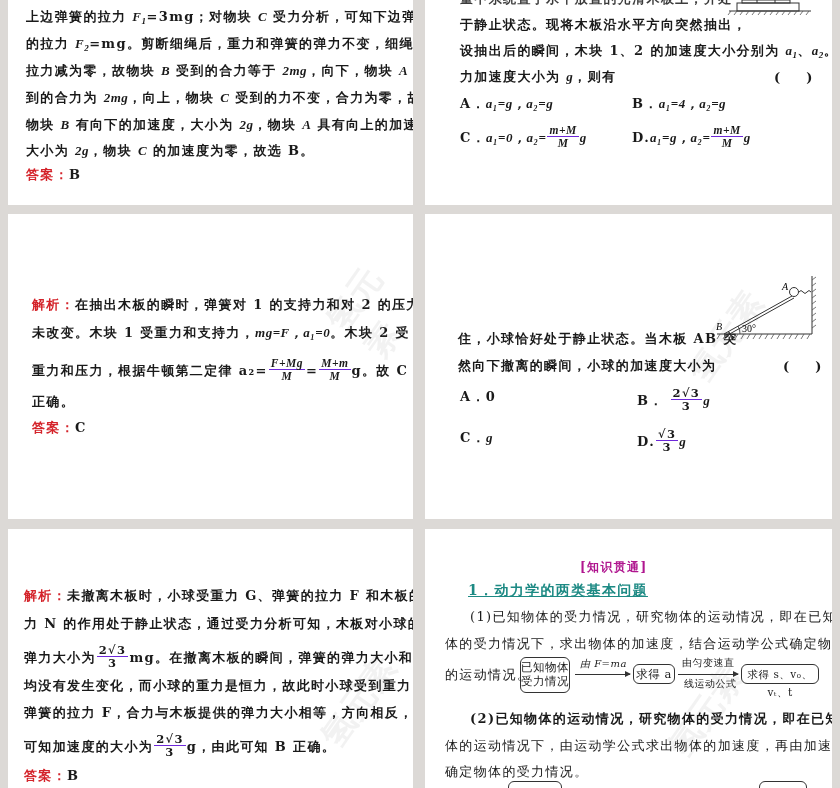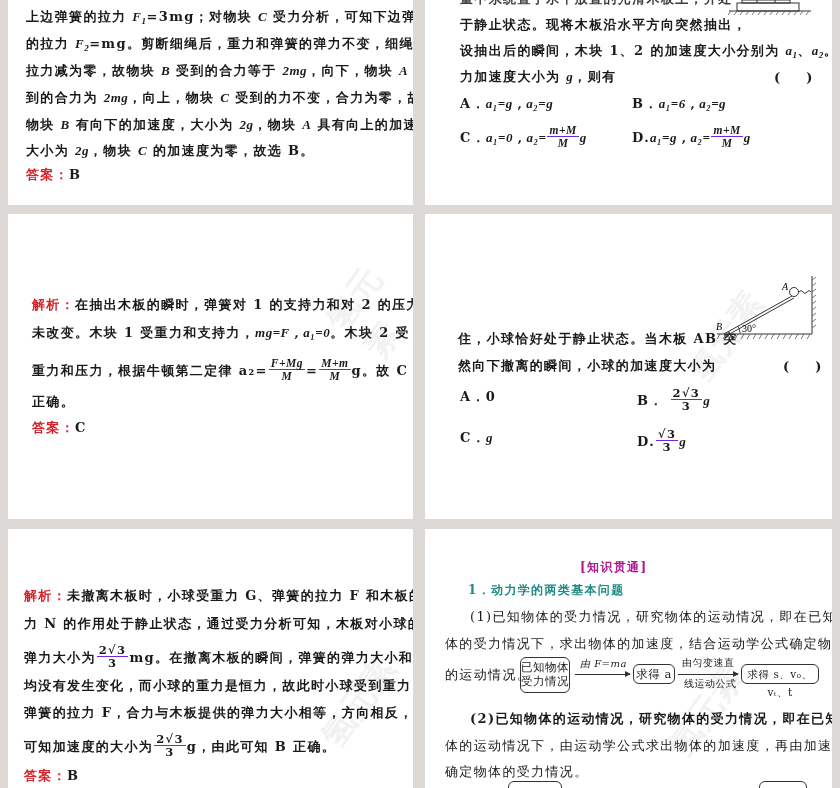--- a/index.html
+++ b/index.html
@@ -110,21 +110,21 @@
   </div>
   <div class="line" style="left:35px;top:69px;">
     <span>力加速度大小为</span> <i class="v">g</i><span>，则有</span>
   </div>
   <div class="paren" style="left:349px;top:69px;">(　　)</div>
 
   <div class="line" style="left:35px;top:96px;">
     <span>A．</span><i class="v">a₁=g，a₂=g</i>
   </div>
   <div class="line" style="left:207px;top:96px;">
-    <span>B．</span><i class="v">a₁=6，a₂=g</i>
+    <span>B．</span><i class="v">a₁=4，a₂=g</i>
   </div>
   <div class="line" style="left:35px;top:126px;">
     <span>C．</span><i class="v">a₁=0，a₂=</i><span class="frac"><i class="v num">m+M</i><i class="v den">M</i></span><i class="v">g</i>
   </div>
   <div class="line" style="left:207px;top:126px;">
     <span>D.</span><i class="v">a₁=g，a₂=</i><span class="frac"><i class="v num">m+M</i><i class="v den">M</i></span><i class="v">g</i>
   </div>
 </div>
 
 <div class="panel" id="p3">
@@ -221,21 +221,21 @@
     <span>可知加速度的大小为</span><span class="frac"><span class="num">2√3</span><span class="den">3</span></span><span>g，由此可知 B 正确。</span>
   </div>
   <div class="line" style="left:16px;top:239px;">
     <span class="red">答案：</span><span>B</span>
   </div>
 </div>
 
 <div class="panel" id="p6">
   <div class="watermark" style="left:230px;top:160px;">氢元素</div>
   <div class="line magenta" style="left:155px;top:30px;font-size:12px;">[知识贯通]</div>
-  <div class="line teal" style="left:43px;top:53px;font-size:12px;">1．动力学的两类基本问题</div>
+  <div class="line teal" style="left:43px;top:53px;font-size:14px;text-decoration:underline;">1．动力学的两类基本问题</div>
   <div class="line" style="left:45px;top:80px;font-weight:normal;">(1)已知物体的受力情况，研究物体的运动情况，即在已知物</div>
   <div class="line" style="left:20px;top:107px;font-weight:normal;">体的受力情况下，求出物体的加速度，结合运动学公式确定物体</div>
   <div class="line" style="left:20px;top:138px;font-weight:normal;">的运动情况。</div>
 
   <div class="box" style="left:95px;top:128px;width:48px;height:32px;padding-top:2px;">
     <div>已知物体</div>
       <div>受力情况</div>
   </div>
   <div class="arrow-label" style="left:155px;top:128px;font-style:italic;">由 F=ma</div>
   <div class="arrow" style="left:150px;top:145px;width:55px;"></div>

